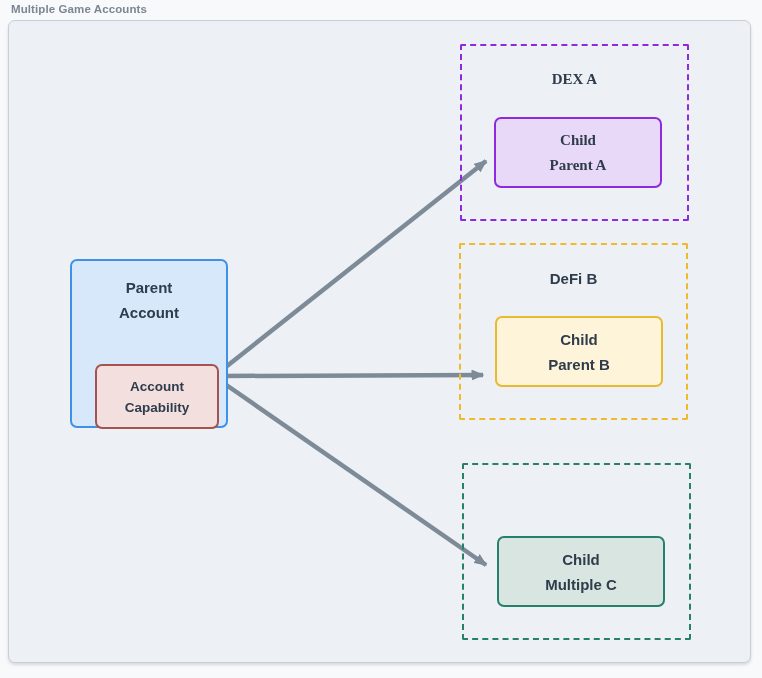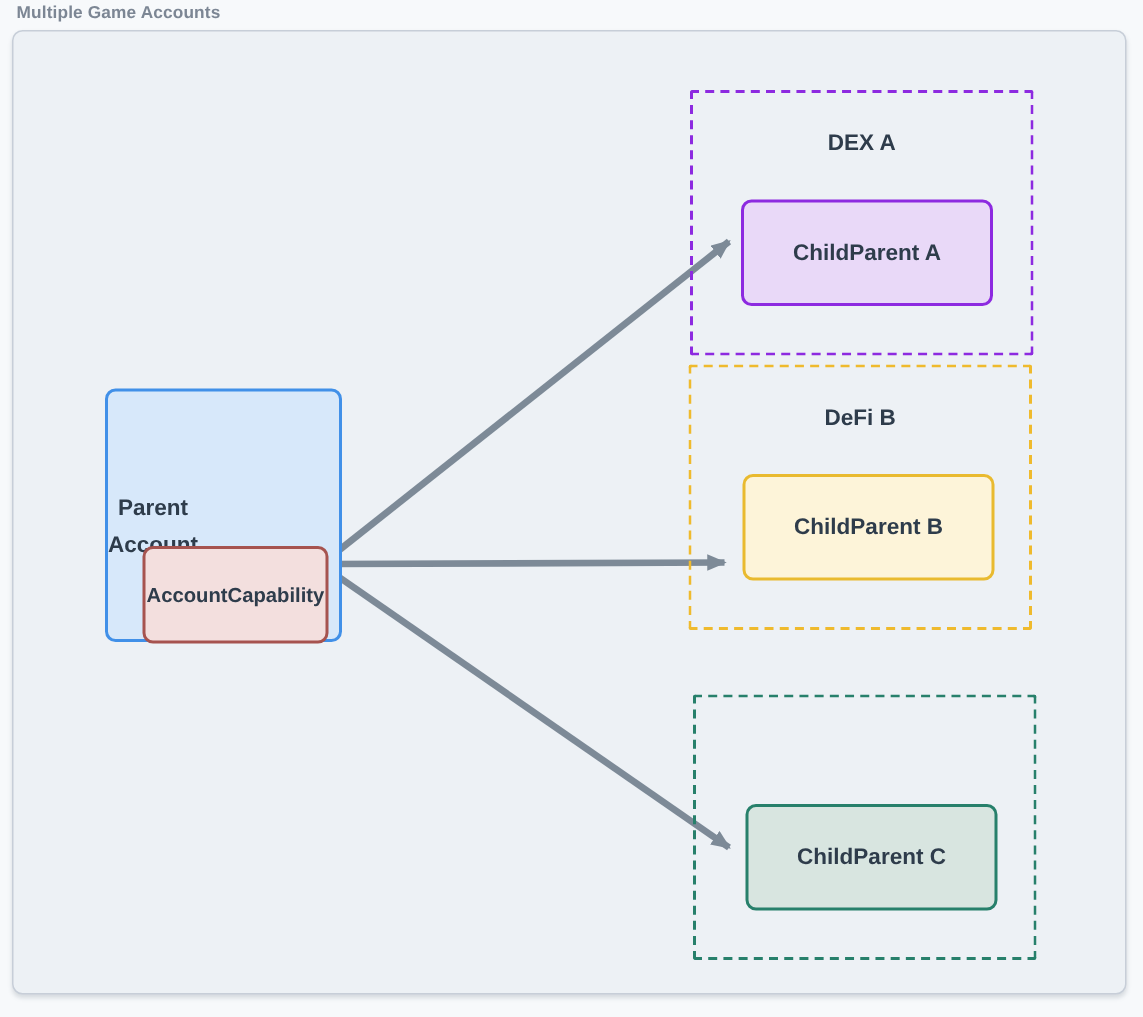--- a/index.html
+++ b/index.html
@@ -20,21 +20,21 @@
     width:741px;height:641px;
     background:#edf1f5;
     border:1px solid #c7ced8;
     border-radius:7px;
     box-shadow:0 2px 3px rgba(120,130,145,.25);
   }
   .node{
     position:absolute;
     border-radius:7px;
     box-sizing:border-box;
-    display:flex;flex-direction:row;
+    display:flex;flex-direction:column;
     align-items:center;justify-content:center;
     text-align:center;
     color:#2e3c4b;
     font-weight:700;
   }
   .node .ln{display:block;line-height:25px;font-size:15px;}
   
   .parent{
     left:61px;top:238px;width:158px;height:169px;
     background:#d7e8fa;border:2px solid #4190e8;
@@ -45,21 +45,21 @@
     left:23px;top:103px;width:124px;height:65px;
     background:#f3dfde;border:2px solid #a6534f;
   }
   .capability .ln{line-height:21px;font-size:13.5px;}
   
   .group{
     position:absolute;width:229px;height:177px;
     border:2px dashed;border-radius:2px;
     box-sizing:border-box;
   }
-  .group-a{left:451px;top:39px;border-color:#8d2ae0;}
+  .group-a{left:451px;top:23px;border-color:#8d2ae0;font-family:Liberation Serif, serif;}
   .group-b{left:450px;top:222px;border-color:#efba2d;}
   .group-c{left:453px;top:442px;border-color:#27806b;}
   .group-label{
     position:absolute;left:0;right:0;top:25px;
     text-align:center;font-size:15px;font-weight:700;color:#2e3c4b;
   }
   .child{width:168px;height:71px;}
   .child-a{left:32px;top:71px;background:#e9d9f8;border:2px solid #8d2ae0;}
   .child-b{left:34px;top:71px;background:#fdf4d9;border:2px solid #e9ba2f;}
   .child-c{left:33px;top:71px;background:#d8e5e0;border:2px solid #27806b;}
@@ -106,17 +106,17 @@
     <div class="group-label">DeFi B</div>
     <div class="node child child-b">
       <span class="ln">Child</span>
       <span class="ln">Parent B</span>
     </div>
   </div>
 
   <div class="group group-c">
     <div class="node child child-c">
       <span class="ln">Child</span>
-      <span class="ln">Parent C</span>
+      <span class="ln">Multiple C</span>
     </div>
   </div>
 
 </div>
 
 </body></html>

